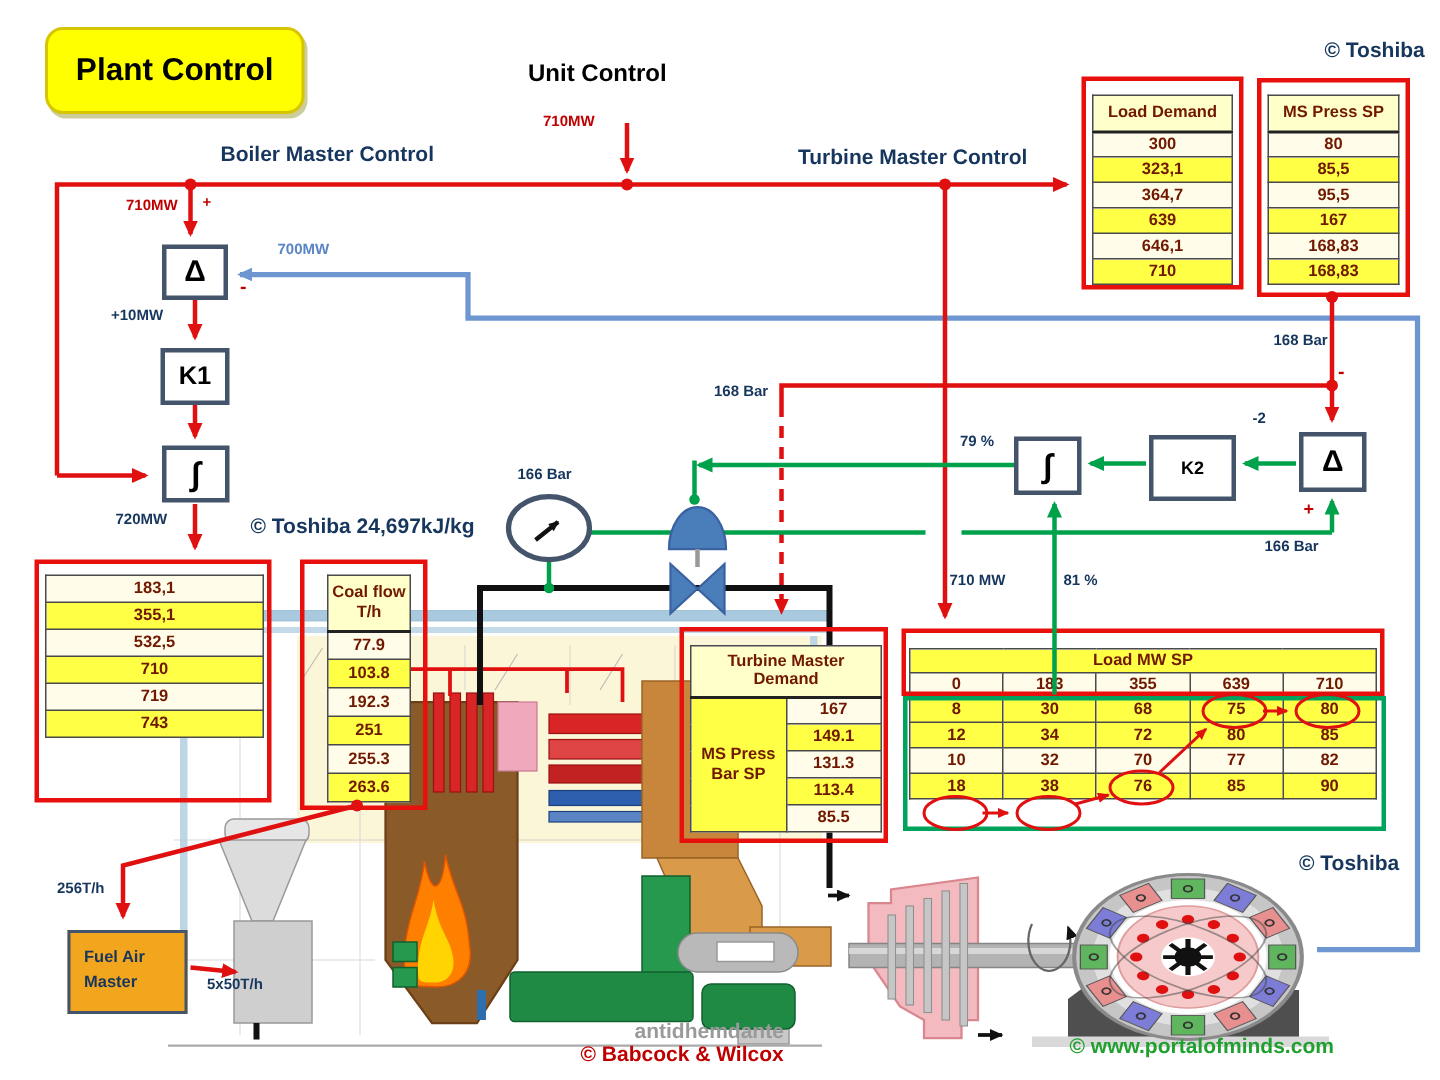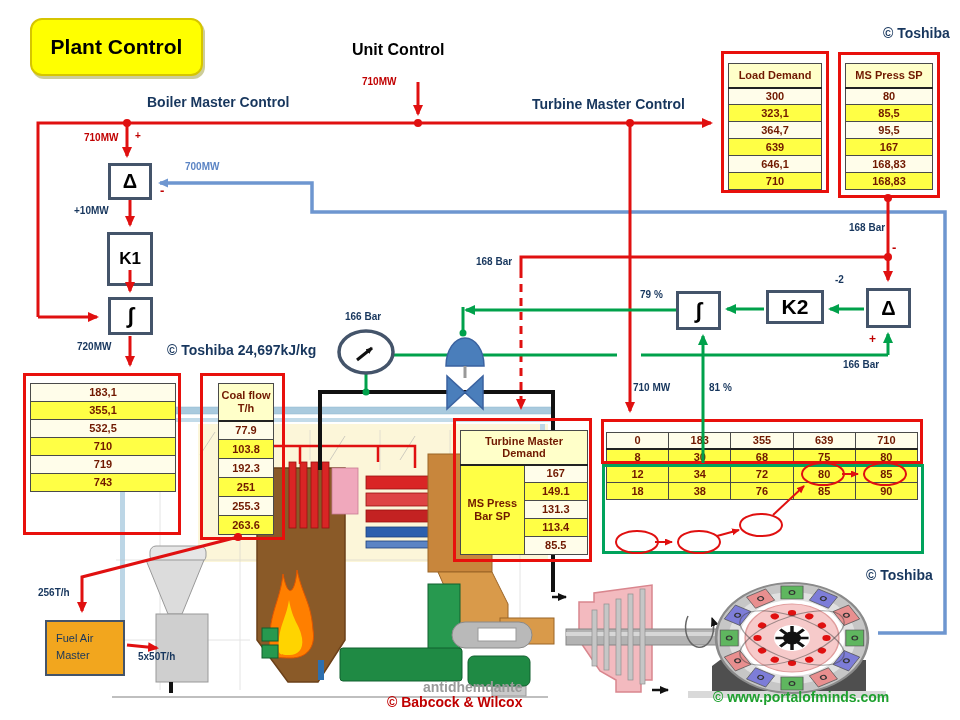--- a/index.html
+++ b/index.html
@@ -10,21 +10,21 @@
   .lbl.red{color:#c00000}
   .lbl.blue{color:#5b84c4}
   .lbl.green{color:#1fa02f}
   .lbl.gray{color:#9a9a9a}
   .lbl.big{font-size:14px}
   .title-box{position:absolute;left:30px;top:18px;width:173px;height:58px;background:#ffff00;border:2px solid #d6c500;border-radius:12px;box-shadow:2px 3px 0 rgba(130,130,0,.4);display:flex;align-items:center;justify-content:center;font-size:21px;font-weight:bold;color:#000}
   .unit-title{position:absolute;left:352px;top:41px;font-size:16px;font-weight:bold;color:#000}
   .block{position:absolute;background:#fff;border:3px solid #44546a;display:flex;align-items:center;justify-content:center;font-weight:bold;color:#000}
   .frame{position:absolute;border:3px solid #e8100c;pointer-events:none}
   .gframe{position:absolute;border:3px solid #00a35c;pointer-events:none}
-  .fuel-box{position:absolute;left:45px;top:620px;width:80px;height:56px;background:#f2a61e;border:2px solid #44546a;color:#17365d;font-weight:normal;font-size:11px;padding:8px 0 0 9px;line-height:1.55}
+  .fuel-box{position:absolute;left:45px;top:620px;width:80px;height:56px;background:#f2a61e;border:2px solid #44546a;color:#17365d;font-weight:bold;font-size:11px;padding:8px 0 0 9px;line-height:1.55}
   table.dt{position:absolute;border-collapse:collapse;table-layout:fixed;background:#fffdea}
   table.dt td{border:1px solid #4a4a4a;text-align:center;font-weight:bold;font-size:11px;color:#701900;padding:0;line-height:1.15;overflow:hidden}
   table.dt td.hd{background:#ffffc9;border-bottom:2px solid #222}
   table.dt td.hd2{background:#fffdea;border-bottom:2px solid #222}
   table.dt td.pale{background:#fffdea}
   table.dt td.brt{background:#ffff45}
 </style>
 </head>
 <body>
 
@@ -230,24 +230,24 @@
   <div class="lbl" style="left:345px;top:312px">166 Bar</div>
   <div class="lbl" style="left:38px;top:588px">256T/h</div>
   <div class="lbl" style="left:138px;top:652px">5x50T/h</div>
 
   <div class="lbl gray big" style="left:423px;top:680px">antidhemdante</div>
   <div class="lbl red big" style="left:387px;top:695px">© Babcock &amp; Wilcox</div>
   <div class="lbl green big" style="left:713px;top:690px">© www.portalofminds.com</div>
   <div class="lbl big" style="left:866px;top:568px">© Toshiba</div>
 
   <div class="block" style="left:108px;top:163px;width:44px;height:37px;font-size:20px">Δ</div>
-  <div class="block" style="left:107px;top:232px;width:46px;height:54px;font-size:17px">K1</div>
+  <div class="block" style="left:107px;top:232px;width:46px;height:38px;font-size:17px">K1</div>
   <div class="block" style="left:108px;top:297px;width:45px;height:38px;font-size:22px">∫</div>
   <div class="block" style="left:676px;top:291px;width:45px;height:39px;font-size:22px">∫</div>
-  <div class="block" style="left:766px;top:290px;width:58px;height:34px;font-size:21px">K2</div>
+  <div class="block" style="left:766px;top:290px;width:58px;height:44px;font-size:12px">K2</div>
   <div class="block" style="left:866px;top:288px;width:45px;height:40px;font-size:20px">Δ</div>
 
   <div class="fuel-box">
     <div>Fuel Air</div>
     <div>Master</div>
   </div>
 
   <table class="dt" style="left:728px;top:63px;width:94px">
     <tbody>
         <tr>
@@ -380,40 +380,50 @@
         </tr>
     <tr style="height:18px">
           <td class="pale">85.5</td>
         </tr>
   </tbody>
     </table>
   <div class="frame" style="left:453px;top:418px;width:139px;height:144px"></div>
 
   <table class="dt" style="left:606px;top:432px;width:312px">
     <tbody>
+        <tr>
+          <td colspan="5" class="brt" style="height:16px">Load MW SP</td>
+        </tr>
     <tr style="height:16px">
       <td class="hd2">0</td>
           <td class="hd2">183</td>
       <td class="hd2">355</td>
           <td class="hd2">639</td>
       <td class="hd2">710</td>
         </tr>
     <tr style="height:17px">
       <td class="brt">8</td>
           <td class="brt">30</td>
       <td class="brt">68</td>
           <td class="brt">75</td>
       <td class="brt">80</td>
         </tr>
     <tr style="height:17px">
       <td class="brt">12</td>
           <td class="brt">34</td>
       <td class="brt">72</td>
           <td class="brt">80</td>
       <td class="brt">85</td>
+        </tr>
+    <tr style="height:17px">
+      <td class="pale">10</td>
+          <td class="pale">32</td>
+      <td class="pale">70</td>
+          <td class="pale">77</td>
+      <td class="pale">82</td>
         </tr>
     <tr style="height:17px">
       <td class="brt">18</td>
           <td class="brt">38</td>
       <td class="brt">76</td>
           <td class="brt">85</td>
       <td class="brt">90</td>
         </tr>
   </tbody>
     </table>

